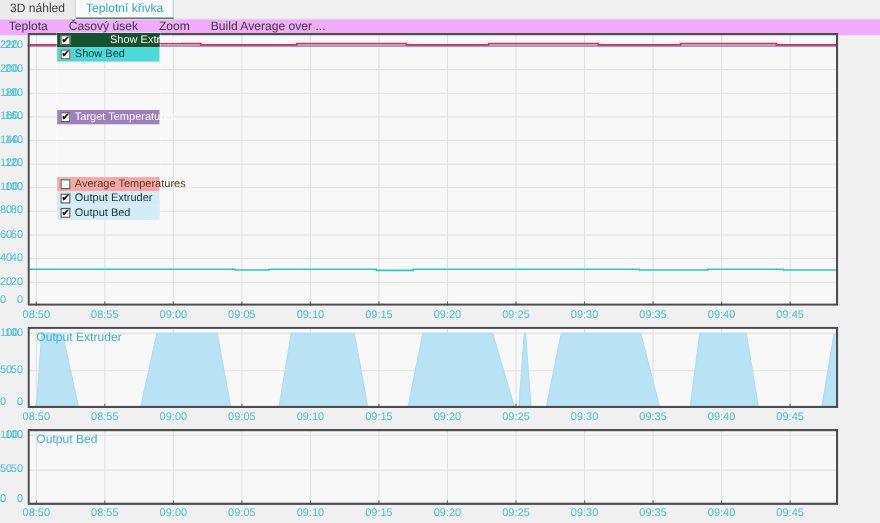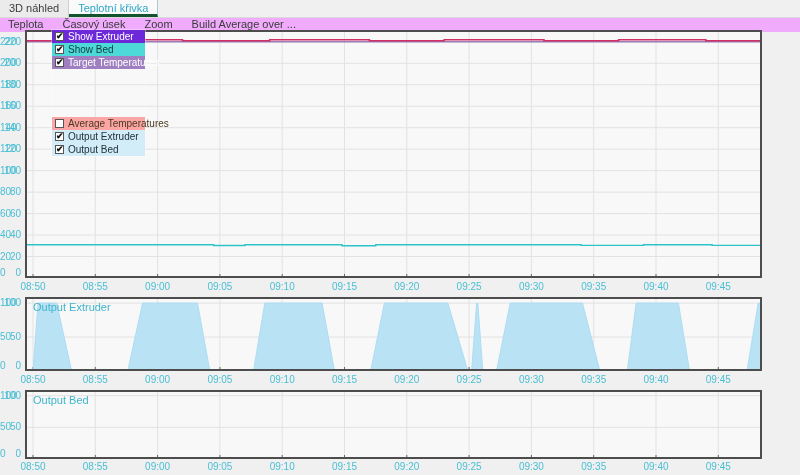--- a/index.html
+++ b/index.html
@@ -4,21 +4,21 @@
 <style>
   * { margin:0; padding:0; box-sizing:border-box; }
   html,body { width:800px; height:475px; overflow:hidden;
     font-family:"Liberation Sans", sans-serif; background:#f0f0f0; }
   
   .tabbar { height:18px; display:flex; background:#f0f0f0;
     border-bottom:1px solid #dadada;text-align:center; }
   .tab { font-size:11px; padding:2px 9px 0 9px; color:#3c3c3c;
     background:#ebebeb; border-right:1px solid #cfcfcf; cursor:default; }
   .tab.active { background:#fafafa; color:#2fa8c6;
-    border-right:1px solid #a8ccd6; border-bottom:3px solid #14532d; }
+    border-right:1px solid #a8ccd6; border-bottom:1px solid #14532d; }
   
   .menubar { height:14px; display:flex; align-items:flex-start;
     padding-left:8px; background:#f0abfc; }
   .menu-item { font-size:11px; color:#3a3a3a; margin-right:19px; cursor:default; }
   
   #chart-layer { position:absolute; left:0; top:0; width:800px; height:475px; }
   .xlab { position:absolute; width:30px; text-align:center; font-size:10px;
     color:#4abfd4; }
   .ylab-l { position:absolute; left:0; width:21px; text-align:right;
     font-size:10px; color:#4abfd4; }
@@ -49,29 +49,29 @@
 <div class="menubar">
   <div class="menu-item">Teplota</div>
   <div class="menu-item">Časový úsek</div>
   <div class="menu-item">Zoom</div>
   <div class="menu-item">Build Average over ...</div>
 </div>
 
 <div id="chart-layer">
 
   <div id="legend">
-    <div class="legend-row" style="background: #6d28d9; color: rgb(255, 255, 255);">
+    <div class="legend-row" style="background: #14532d; color: rgb(255, 255, 255); gap: 32px;">
       <span class="cbx checked"></span>
       <span>Show Extruder</span>
     </div>
     <div class="legend-row" style="background: rgb(78, 217, 217); color: rgb(16, 58, 58);">
       <span class="cbx checked"></span>
       <span>Show Bed</span>
     </div>
-    <div class="legend-row" style="background: rgb(160, 127, 192); color: rgb(255, 255, 255);">
+    <div class="legend-row" style="background: rgb(160, 127, 192); color: rgb(255, 255, 255); margin-top: 44px;">
       <span class="cbx checked"></span>
       <span>Target Temperatures</span>
     </div>
     <div class="legend-row" style="background: #fca5a5; color: rgb(74, 58, 32); margin-top: 48px;">
       <span class="cbx"></span>
       <span>Average Temperatures</span>
     </div>
     <div class="legend-row" style="background: rgb(210, 236, 248); color: rgb(34, 51, 58);">
       <span class="cbx checked"></span>
       <span>Output Extruder</span>

